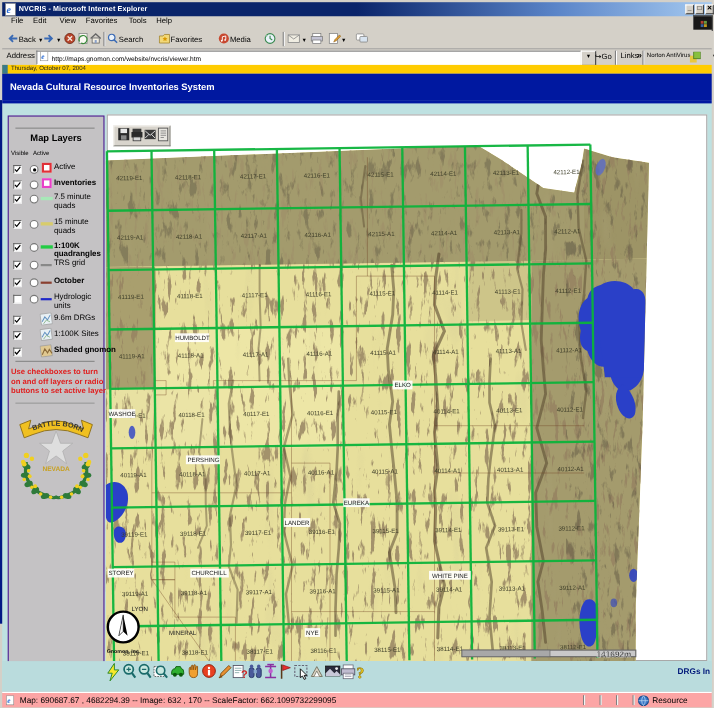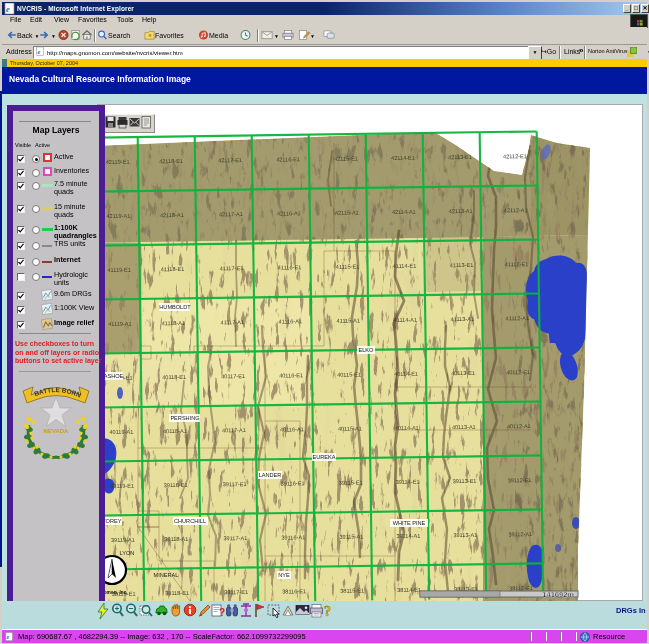--- a/index.html
+++ b/index.html
@@ -18,25 +18,25 @@
 #tools .it{position:absolute;top:2px;height:13px;line-height:13px;}
 .sep{position:absolute;top:2px;width:1px;height:13px;background:#808080;border-right:1px solid #fff;}
 
 #addr{left:2px;top:45px;width:645px;height:14px;background:#D4D0C8;font-size:7px;}
 #addrbox{position:absolute;left:31px;top:1px;width:494px;height:11px;background:#fff;border:1px solid;border-color:#808080 #fff #fff #808080;font-size:6px;line-height:11px;color:#000;}
 
 #ybar{left:2px;top:59px;width:645px;height:8px;background:#FFCC00;font-size:5.5px;color:#222;}
 #navy{left:2px;top:67px;width:645px;height:24px;background:#0018A0;color:#fff;font-weight:bold;font-size:8.5px;line-height:24px;}
 
 #content{left:2px;top:91px;width:645px;height:538px;background:#BEE1E1;}
-#mappane{position:absolute;left:92px;top:0;width:551px;height:510px;}
+#mappane{position:absolute;left:92px;top:0;width:551px;height:510px;text-align:right;}
 #whitepane{position:absolute;left:95px;top:13px;width:546px;height:497px;background:#fff;border:1px solid #A8A8A8;box-sizing:border-box;}
-#panel{position:absolute;left:5px;top:14px;width:86px;height:514px;background:#C4C2C4;border:6px solid #4c1d95;}
-
-#status{left:2px;top:629px;width:645px;height:13px;background:#d946ef;border-top:1px solid #fff;font-size:7.5px;color:#000;line-height:13px;}
+#panel{position:absolute;left:5px;top:14px;width:86px;height:514px;background:#C4C2C4;border:1px solid #4c1d95;}
+
+#status{left:2px;top:629px;width:645px;height:13px;background:#fca5a5;border-top:1px solid #fff;font-size:7.5px;color:#000;line-height:13px;}
 </style></head>
 <body>
 <div id="win">
   <div id="title" class="abs">
     <svg class="abs" style="left:2px;top:1px" width="12" height="12" viewBox="0 0 12 12">
         <rect x="1" y="0" width="9" height="11" fill="#fff" stroke="#888" stroke-width="0.7"></rect>
         <text x="2" y="9" font-size="9" fill="#2B6CD4" font-family="Liberation Serif" font-style="italic" font-weight="bold">e</text>
       </svg>
     <span class="txt">NVCRIS - Microsoft Internet Explorer</span>
     <div class="wbtn" style="left:621px;">_</div>
@@ -133,21 +133,21 @@
     <svg style="position:absolute;left:625px;top:2px" width="10" height="10" viewBox="0 0 11 11">
         <rect x="0" y="4" width="7" height="7" fill="#E8C840"></rect>
         <rect x="4" y="0" width="7" height="7" fill="#88C040" stroke="#467820" stroke-width="0.8"></rect>
       </svg>
     <span style="position:absolute;left:645px;top:4px;font-size:5px">▼</span>
   </div>
   <div id="ybar" class="abs">
       <div style="position:absolute;left:0;top:0;width:5px;height:8px;background:#3A7A8A"></div>
       <span style="position:absolute;left:8px;top:1px">Thursday, October 07, 2004</span>
     </div>
-  <div id="navy" class="abs"><span style="margin-left:7px">Nevada Cultural Resource Information Image</span></div>
+  <div id="navy" class="abs"><span style="margin-left:7px">Nevada Cultural Resource Inventories System</span></div>
 
   <div id="content" class="abs">
     <div class="abs" style="left:0;top:0;width:645px;height:3px;background:#0018A0"></div>
     <div id="whitepane"></div>
     <div id="mappane">
         <svg class="abs" style="left:0;top:0" width="551" height="510" viewBox="0 0 551 510">
 <defs>
 <filter id="ridge" x="-5%" y="-5%" width="110%" height="110%">
  <feTurbulence type="fractalNoise" baseFrequency="0.21 0.045" numOctaves="4" seed="11" result="n"></feTurbulence>
  <feColorMatrix in="n" type="matrix" values="0 0 0 0 0.30  0 0 0 0 0.225  0 0 0 0 0.12  6 6 0 0 -6.8"></feColorMatrix>
@@ -383,21 +383,21 @@
         </div>
 <div style="position:absolute;left:30px;top:42px;width:9px;height:9px;background:#fff;border:2px solid #E03038;box-sizing:border-box"></div>
 <div style="position:absolute;left:41px;top:42px;width:46px;font-size:7.2px;font-weight:normal;line-height:7.6px;color:#000;white-space:nowrap">Active</div>
 <div style="position:absolute;left:4px;top:58px;width:8px;height:8px;background:#fff;border:1px solid;border-color:#666 #eee #eee #666;box-sizing:border-box">
           <svg width="6" height="6" viewBox="0 0 6 6" style="position:absolute;left:0px;top:0px">
             <path d="M0.5 3 L2.2 4.8 L5.5 0.8" stroke="#000" stroke-width="1.1" fill="none"></path>
           </svg>
         </div>
 <div style="position:absolute;left:19px;top:58px;width:8px;height:8px;background:#fff;border:1px solid #777;border-radius:50%;box-sizing:border-box"></div>
 <div style="position:absolute;left:30px;top:56px;width:9px;height:9px;background:#fff;border:2px solid #E840C8;box-sizing:border-box"></div>
-<div style="position:absolute;left:41px;top:56px;width:32px;font-size:7.2px;font-weight:normal;line-height:7.6px;color:#000;white-space:nowrap">Inventories</div>
+<div style="position:absolute;left:41px;top:56px;width:32px;font-size:7.2px;font-weight:bold;line-height:7.6px;color:#000;white-space:nowrap">Inventories</div>
 <div style="position:absolute;left:4px;top:71px;width:8px;height:8px;background:#fff;border:1px solid;border-color:#666 #eee #eee #666;box-sizing:border-box">
           <svg width="6" height="6" viewBox="0 0 6 6" style="position:absolute;left:0px;top:0px">
             <path d="M0.5 3 L2.2 4.8 L5.5 0.8" stroke="#000" stroke-width="1.1" fill="none"></path>
           </svg>
         </div>
 <div style="position:absolute;left:19px;top:71px;width:8px;height:8px;background:#fff;border:1px solid #777;border-radius:50%;box-sizing:border-box"></div>
 <div style="position:absolute;left:29px;top:73px;width:11px;height:3px;background:#A8E8B8"></div>
 <div style="position:absolute;left:41px;top:69px;width:46px;font-size:7.2px;font-weight:normal;line-height:7.6px;color:#000;white-space:nowrap">7.5 minute<br>quads</div>
 <div style="position:absolute;left:4px;top:94px;width:8px;height:8px;background:#fff;border:1px solid;border-color:#666 #eee #eee #666;box-sizing:border-box">
           <svg width="6" height="6" viewBox="0 0 6 6" style="position:absolute;left:0px;top:0px">
@@ -415,29 +415,29 @@
 <div style="position:absolute;left:19px;top:115px;width:8px;height:8px;background:#fff;border:1px solid #777;border-radius:50%;box-sizing:border-box"></div>
 <div style="position:absolute;left:29px;top:117px;width:11px;height:3px;background:#22CC44"></div>
 <div style="position:absolute;left:41px;top:113px;width:46px;font-size:7.2px;font-weight:bold;line-height:7.6px;color:#000;white-space:nowrap">1:100K<br>quadrangles</div>
 <div style="position:absolute;left:4px;top:131px;width:8px;height:8px;background:#fff;border:1px solid;border-color:#666 #eee #eee #666;box-sizing:border-box">
           <svg width="6" height="6" viewBox="0 0 6 6" style="position:absolute;left:0px;top:0px">
             <path d="M0.5 3 L2.2 4.8 L5.5 0.8" stroke="#000" stroke-width="1.1" fill="none"></path>
           </svg>
         </div>
 <div style="position:absolute;left:19px;top:131px;width:8px;height:8px;background:#fff;border:1px solid #777;border-radius:50%;box-sizing:border-box"></div>
 <div style="position:absolute;left:29px;top:134px;width:10px;height:1.5px;background:#888888"></div>
-<div style="position:absolute;left:41px;top:129px;width:46px;font-size:7.2px;font-weight:normal;line-height:7.6px;color:#000;white-space:nowrap">TRS units</div>
+<div style="position:absolute;left:41px;top:129px;width:46px;font-size:7.2px;font-weight:normal;line-height:7.6px;color:#000;white-space:nowrap">TRS grid</div>
 <div style="position:absolute;left:4px;top:147px;width:8px;height:8px;background:#fff;border:1px solid;border-color:#666 #eee #eee #666;box-sizing:border-box">
           <svg width="6" height="6" viewBox="0 0 6 6" style="position:absolute;left:0px;top:0px">
             <path d="M0.5 3 L2.2 4.8 L5.5 0.8" stroke="#000" stroke-width="1.1" fill="none"></path>
           </svg>
         </div>
 <div style="position:absolute;left:19px;top:147px;width:8px;height:8px;background:#fff;border:1px solid #777;border-radius:50%;box-sizing:border-box"></div>
 <div style="position:absolute;left:29px;top:150px;width:10px;height:1.5px;background:#8A4030"></div>
-<div style="position:absolute;left:41px;top:145px;width:46px;font-size:7.2px;font-weight:bold;line-height:7.6px;color:#000;white-space:nowrap">Internet</div>
+<div style="position:absolute;left:41px;top:145px;width:46px;font-size:7.2px;font-weight:bold;line-height:7.6px;color:#000;white-space:nowrap">October</div>
 <div style="position:absolute;left:4px;top:162px;width:8px;height:8px;background:#fff;border:1px solid;border-color:#666 #eee #eee #666;box-sizing:border-box"></div>
 <div style="position:absolute;left:19px;top:162px;width:8px;height:8px;background:#fff;border:1px solid #777;border-radius:50%;box-sizing:border-box"></div>
 <div style="position:absolute;left:29px;top:165px;width:10px;height:1.5px;background:#2028C8"></div>
 <div style="position:absolute;left:41px;top:160px;width:46px;font-size:7.2px;font-weight:normal;line-height:7.6px;color:#000;white-space:nowrap">Hydrologic<br>units</div>
 <div style="position:absolute;left:4px;top:181px;width:8px;height:8px;background:#fff;border:1px solid;border-color:#666 #eee #eee #666;box-sizing:border-box">
           <svg width="6" height="6" viewBox="0 0 6 6" style="position:absolute;left:0px;top:0px">
             <path d="M0.5 3 L2.2 4.8 L5.5 0.8" stroke="#000" stroke-width="1.1" fill="none"></path>
           </svg>
         </div>
 <svg style="position:absolute;left:28px;top:178px" width="12" height="12" viewBox="0 0 12 12">
@@ -449,31 +449,31 @@
 <div style="position:absolute;left:4px;top:195px;width:8px;height:8px;background:#fff;border:1px solid;border-color:#666 #eee #eee #666;box-sizing:border-box">
           <svg width="6" height="6" viewBox="0 0 6 6" style="position:absolute;left:0px;top:0px">
             <path d="M0.5 3 L2.2 4.8 L5.5 0.8" stroke="#000" stroke-width="1.1" fill="none"></path>
           </svg>
         </div>
 <svg style="position:absolute;left:28px;top:192px" width="12" height="12" viewBox="0 0 12 12">
           <rect x="1" y="1" width="10" height="10" fill="#E8F0F4" stroke="#999" stroke-width="0.6" transform="rotate(-8 6 6)"></rect>
           <path d="M2 8 L5 4 L7 7 L10 3" stroke="#6090C0" stroke-width="0.9" fill="none" transform="rotate(-8 6 6)"></path>
           <path d="M3 10 L6 7 L9 9" stroke="#90B890" stroke-width="0.8" fill="none" transform="rotate(-8 6 6)"></path>
         </svg>
-<div style="position:absolute;left:41px;top:193px;width:46px;font-size:7.2px;font-weight:normal;line-height:7.6px;color:#000;white-space:nowrap">1:100K View</div>
+<div style="position:absolute;left:41px;top:193px;width:46px;font-size:7.2px;font-weight:normal;line-height:7.6px;color:#000;white-space:nowrap">1:100K Sites</div>
 <div style="position:absolute;left:4px;top:210px;width:8px;height:8px;background:#fff;border:1px solid;border-color:#666 #eee #eee #666;box-sizing:border-box">
           <svg width="6" height="6" viewBox="0 0 6 6" style="position:absolute;left:0px;top:0px">
             <path d="M0.5 3 L2.2 4.8 L5.5 0.8" stroke="#000" stroke-width="1.1" fill="none"></path>
           </svg>
         </div>
 <svg style="position:absolute;left:28px;top:207px" width="12" height="12" viewBox="0 0 12 12">
           <rect x="1" y="1" width="10" height="10" fill="#E0C890" stroke="#999" stroke-width="0.6" transform="rotate(-8 6 6)"></rect>
           <path d="M2 9 L5 4 L7 8 L9 5 L11 9" stroke="#8A6A3A" stroke-width="1" fill="none" transform="rotate(-8 6 6)"></path>
         </svg>
-<div style="position:absolute;left:41px;top:208px;width:46px;font-size:7.2px;font-weight:bold;line-height:7.6px;color:#000;white-space:nowrap">Image relief</div>
+<div style="position:absolute;left:41px;top:208px;width:46px;font-size:7.2px;font-weight:bold;line-height:7.6px;color:#000;white-space:nowrap">Shaded gnomon</div>
 <div style="position:absolute;left:6px;top:222px;width:72px;border-top:1px solid #888"></div>
 <div style="position:absolute;left:2px;top:229px;width:84px;font-size:7px;font-weight:bold;color:#E02020;line-height:8.6px;white-space:nowrap">Use checkboxes to turn<br>on and off layers or radio<br>buttons to set active layer</div>
 <div style="position:absolute;left:6px;top:260px;width:72px;border-top:1px solid #999"></div>
 <svg style="position:absolute;left:6px;top:266px" width="74" height="88" viewBox="0 0 74 88">
 <defs>
             <path id="bc" d="M9,23 Q37,7 65,23"></path>
           </defs>
 <path d="M4,14 L14,10 L12,18 L20,15 Q37,6 54,15 L62,18 L60,10 L70,14 L66,26 L58,23 Q37,14 16,23 L8,26 Z" fill="#F0C020" stroke="#8A6A10" stroke-width="0.8"></path>
 <text font-size="6.5" font-weight="bold" fill="#333"><textPath href="#bc" startOffset="8">BATTLE BORN</textPath></text>
 <path d="M37,20 L41,31 L52,31 L43,38 L46.5,49.5 L37,42.5 L27.5,49.5 L31,38 L22,31 L33,31 Z" fill="#DEDEDE" stroke="#AAA" stroke-width="0.6"></path>

